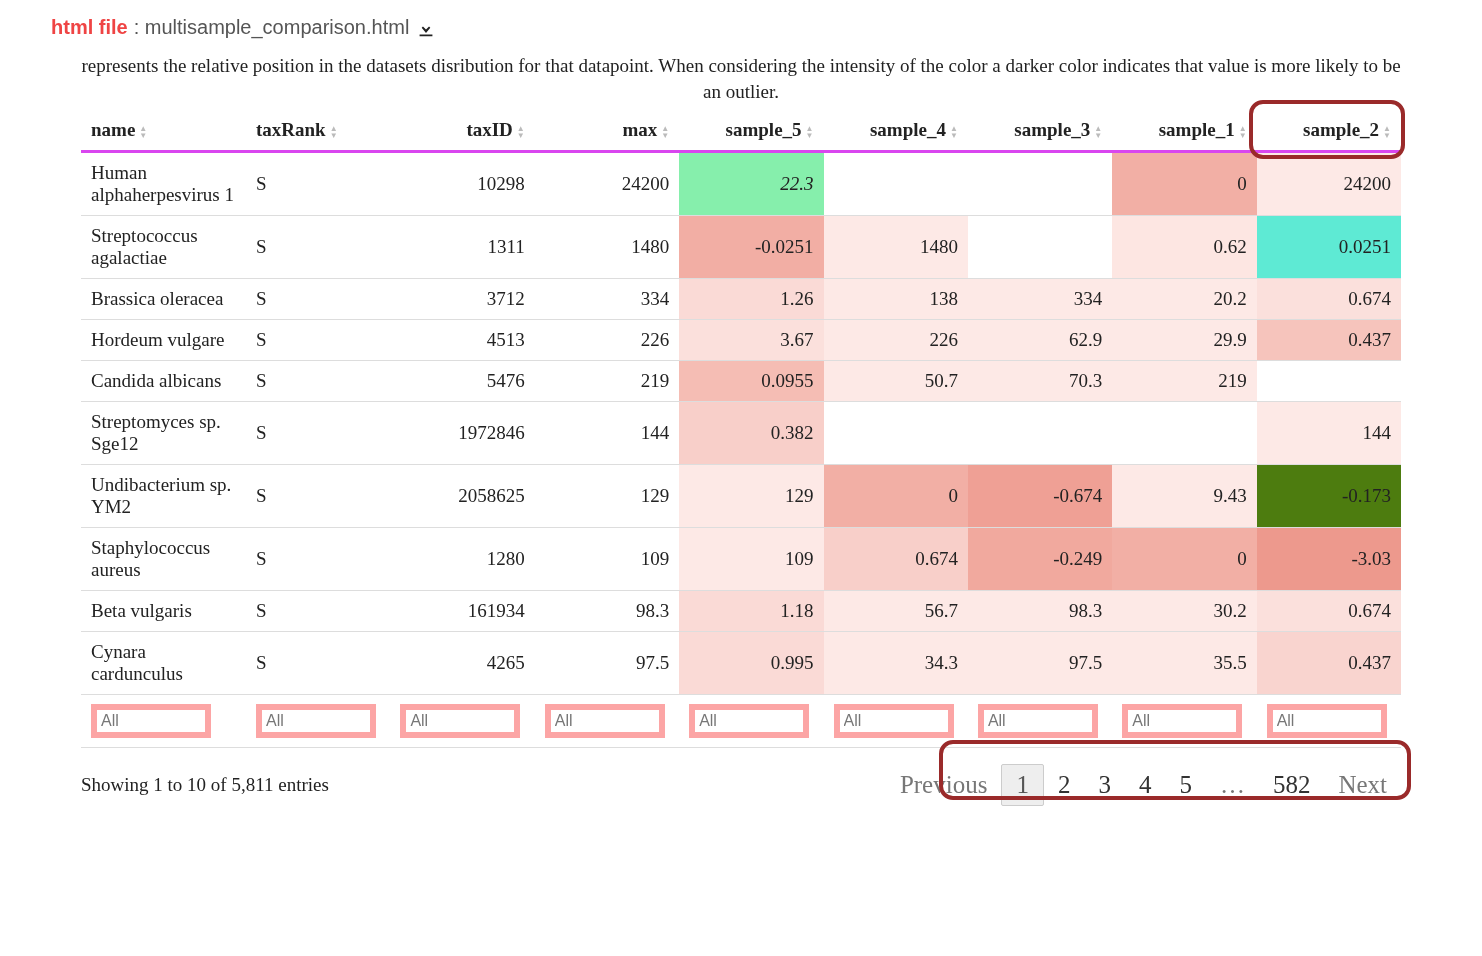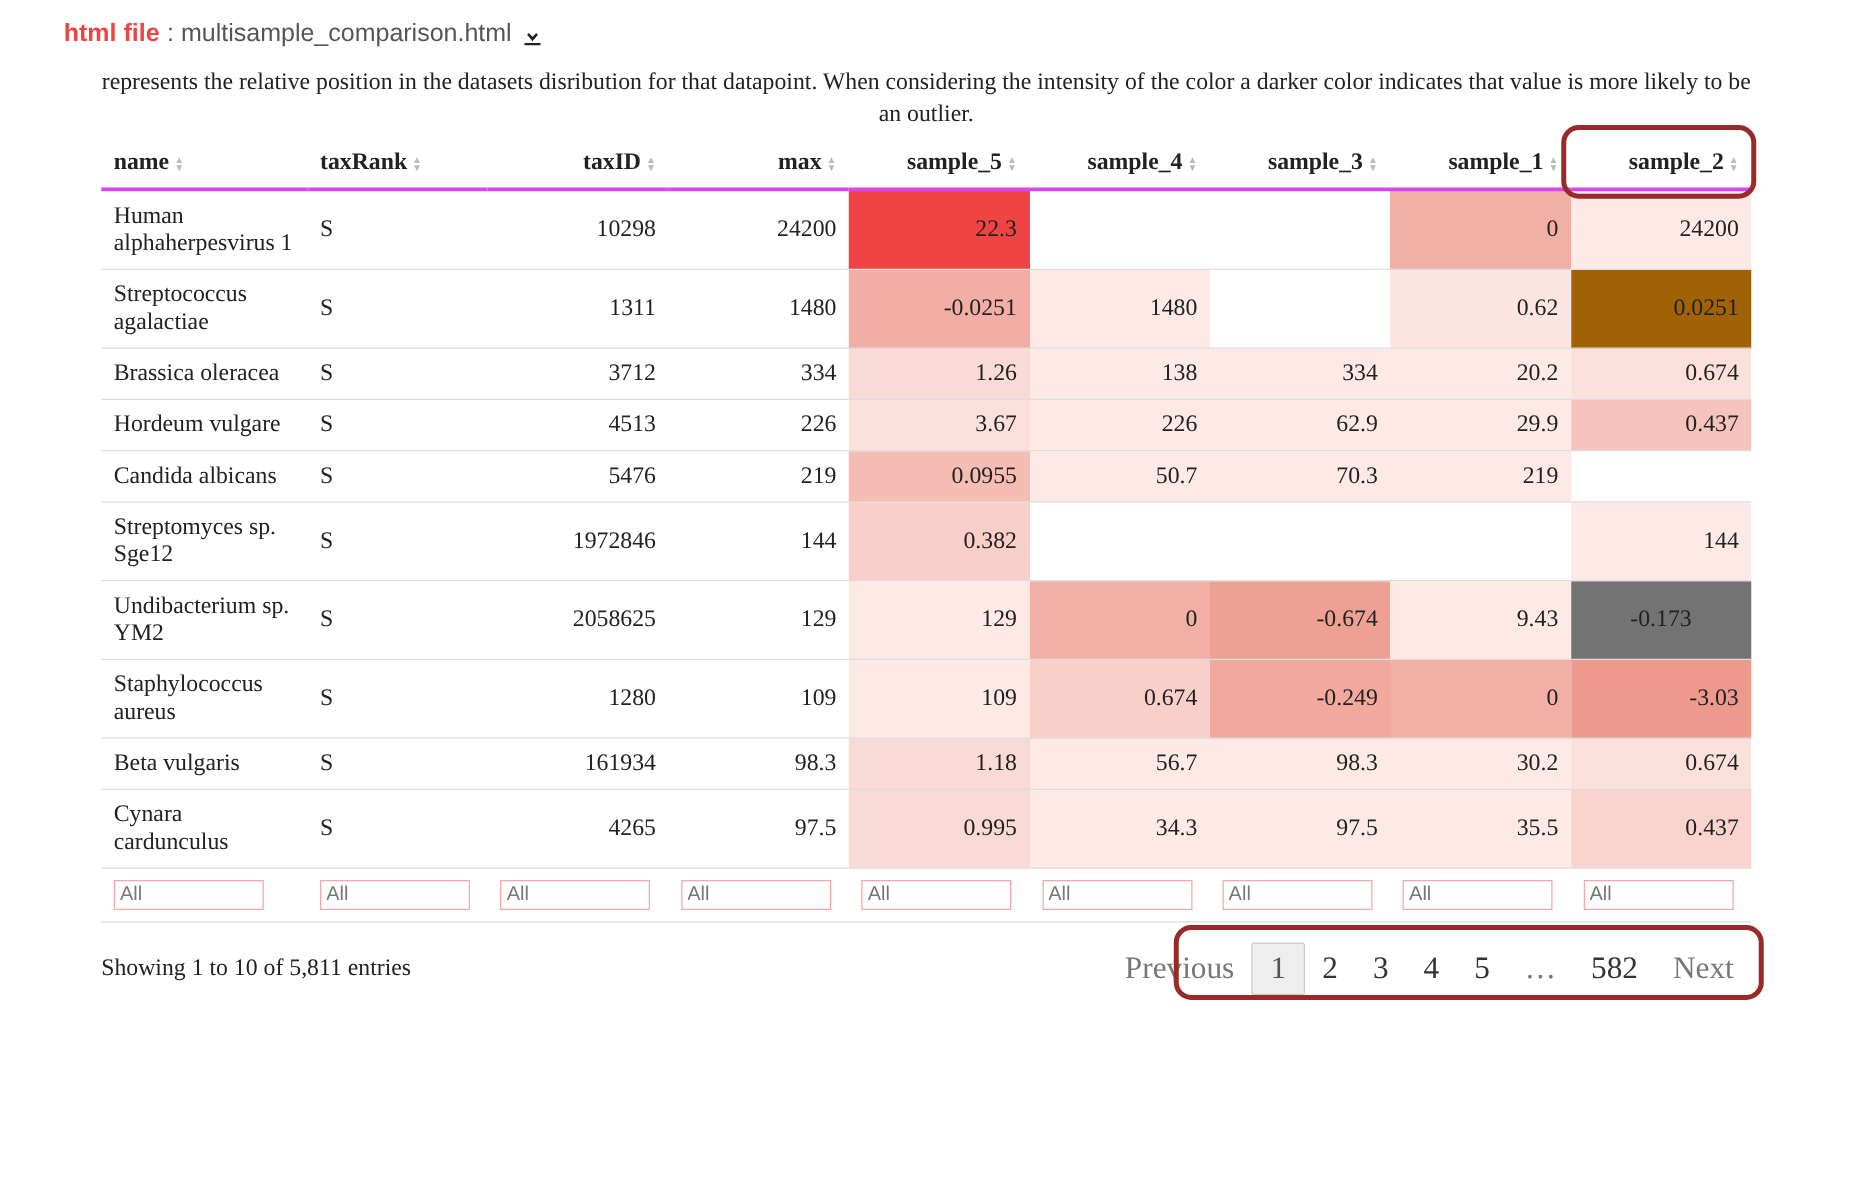--- a/index.html
+++ b/index.html
@@ -70,21 +70,21 @@
   col.w-rank { width: 140px; }
   col.w-taxid { width: 140px; }
   col.w-max { width: 140px; }
   col.w-s { width: 140px; }
   tfoot td { padding: 10px 4px 4px 4px; border: none; }
   .filter-input {
     width: 100%;
     max-width: 120px;
     font-size: 16px;
     padding: 2px 4px;
-    border: 1px solid #fca5a5;
+    border: 6px solid #fca5a5;
     color: #777;
     font-family: Arial, sans-serif;
   }
   .bottom-bar {
     display: flex;
     justify-content: space-between;
     align-items: center;
     max-width: 1320px;
     margin: 16px auto 0 auto;
     font-size: 19px;
@@ -187,36 +187,36 @@
               <span>▼</span>
             </span></th>
         </tr>
     </thead>
     <tbody id="table-body">
         <tr>
           <td class="col-name">Human alphaherpesvirus 1</td>
           <td class="col-rank">S</td>
           <td class="num">10298</td>
           <td class="num">24200</td>
-          <td class="num" style="background: #ef4444;">22.3</td>
+          <td class="num" style="background: #86efac; font-style: italic;">22.3</td>
           <td class="num" style="background: rgb(255, 255, 255);"></td>
           <td class="num" style="background: rgb(255, 255, 255);"></td>
           <td class="num" style="background: rgb(242, 175, 165);">0</td>
           <td class="num" style="background: rgb(253, 233, 230);">24200</td>
         </tr>
         <tr>
           <td class="col-name">Streptococcus agalactiae</td>
           <td class="col-rank">S</td>
           <td class="num">1311</td>
           <td class="num">1480</td>
           <td class="num" style="background: rgb(242, 174, 164);">-0.0251</td>
           <td class="num" style="background: rgb(253, 233, 230);">1480</td>
           <td class="num" style="background: rgb(255, 255, 255);"></td>
           <td class="num" style="background: rgb(253, 230, 226);">0.62</td>
-          <td class="num" style="background: #a16207;">0.0251</td>
+          <td class="num" style="background: #5eead4;">0.0251</td>
         </tr>
         <tr>
           <td class="col-name">Brassica oleracea</td>
           <td class="col-rank">S</td>
           <td class="num">3712</td>
           <td class="num">334</td>
           <td class="num" style="background: rgb(250, 218, 214);">1.26</td>
           <td class="num" style="background: rgb(253, 233, 230);">138</td>
           <td class="num" style="background: rgb(253, 233, 230);">334</td>
           <td class="num" style="background: rgb(253, 233, 230);">20.2</td>
@@ -257,21 +257,21 @@
         </tr>
         <tr>
           <td class="col-name">Undibacterium sp. YM2</td>
           <td class="col-rank">S</td>
           <td class="num">2058625</td>
           <td class="num">129</td>
           <td class="num" style="background: rgb(253, 233, 230);">129</td>
           <td class="num" style="background: rgb(242, 175, 165);">0</td>
           <td class="num" style="background: rgb(239, 160, 149);">-0.674</td>
           <td class="num" style="background: rgb(253, 233, 230);">9.43</td>
-          <td class="num" style="background: #737373; text-align: center;">-0.173</td>
+          <td class="num" style="background: #4d7c0f;">-0.173</td>
         </tr>
         <tr>
           <td class="col-name">Staphylococcus aureus</td>
           <td class="col-rank">S</td>
           <td class="num">1280</td>
           <td class="num">109</td>
           <td class="num" style="background: rgb(253, 233, 230);">109</td>
           <td class="num" style="background: rgb(248, 207, 201);">0.674</td>
           <td class="num" style="background: rgb(241, 169, 158);">-0.249</td>
           <td class="num" style="background: rgb(242, 175, 165);">0</td>

